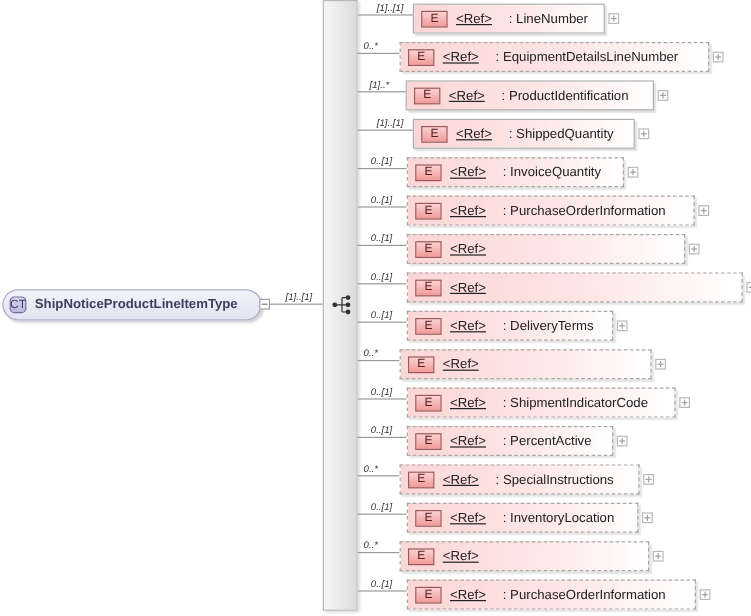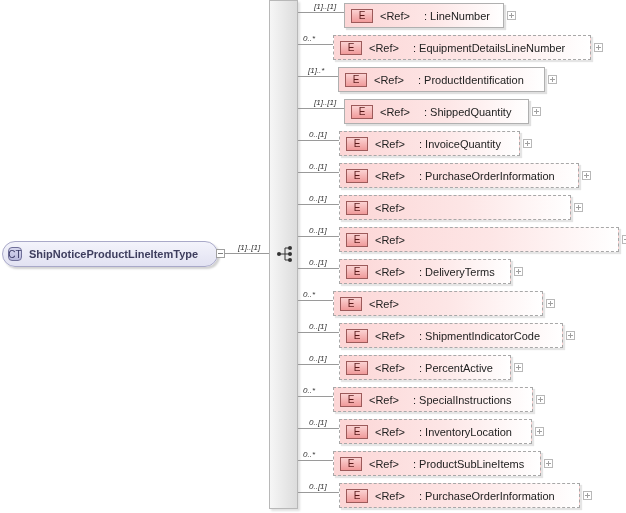--- a/index.html
+++ b/index.html
@@ -45,21 +45,21 @@
     display: flex; align-items: center;
   }
   .el-box.required { border: 1px solid #b0b0b0; box-shadow: 2px 2px 1px rgba(0,0,0,0.12); }
   .el-box.optional { border: 1px dashed #a8a8a8; box-shadow: 2px 2px 1px rgba(0,0,0,0.10); }
   .e-badge {
     margin-left: 6px; width: 22px; height: 14px; box-sizing: border-box;
     border: 1px solid #9c5a5a;
     background: linear-gradient(to bottom, #fbd2d2, #f09a9a);
     font-size: 10px; color: #5a1a1a; display: flex; align-items: center; justify-content: center;
   }
-  .el-ref { margin-left: 7px; font-size: 11px; color: #222; }
+  .el-ref { margin-left: 7px; font-size: 11px; color: #222; text-decoration: underline; }
   .el-name { font-size: 11px; color: #222; white-space: nowrap; }
   .expand {
     position: absolute; top: 8px; width: 9px; height: 9px; box-sizing: border-box;
     border: 1px solid #b8b8b8; background: #fff;
   }
   .expand::before { content: ""; position: absolute; left: 1px; top: 3px; width: 5px; height: 1px; background: #a0a0a0; }
   .expand::after { content: ""; position: absolute; left: 3px; top: 1px; width: 1px; height: 5px; background: #a0a0a0; }
   .row-line { position: absolute; left: 298px; height: 1px; background: #9a9a9a; }
   .row-card { position: absolute; font-size: 8px; font-style: italic; color: #333; white-space: nowrap; }
 </style>
@@ -196,21 +196,20 @@
       <span class="e-badge">E</span>
       <span class="el-ref">&lt;Ref&gt;</span>
       <span class="el-name" style="margin-left: 14px;">: InventoryLocation</span>
     </div>
     <div class="expand" style="left: 535px; top: 427px;"></div>
     <div class="row-line" style="top: 460px; width: 35px;"></div>
     <span class="row-card" style="left: 303px; top: 450px;">0..*</span>
     <div class="el-box optional" style="left: 333px; top: 451px; width: 208px; position: absolute;">
       <span class="e-badge">E</span>
       <span class="el-ref">&lt;Ref&gt;</span>
-      <span class="el-name" style="margin-left: 14px;">: ProductSubLineItems</span>
     </div>
     <div class="expand" style="left: 544px; top: 459px;"></div>
     <div class="row-line" style="top: 492px; width: 41px;"></div>
     <span class="row-card" style="left: 309px; top: 482px;">0..[1]</span>
     <div class="el-box optional" style="left: 339px; top: 483px; width: 241px; position: absolute;">
       <span class="e-badge">E</span>
       <span class="el-ref">&lt;Ref&gt;</span>
       <span class="el-name" style="margin-left: 14px;">: PurchaseOrderInformation</span>
     </div>
     <div class="expand" style="left: 583px; top: 491px;"></div>

